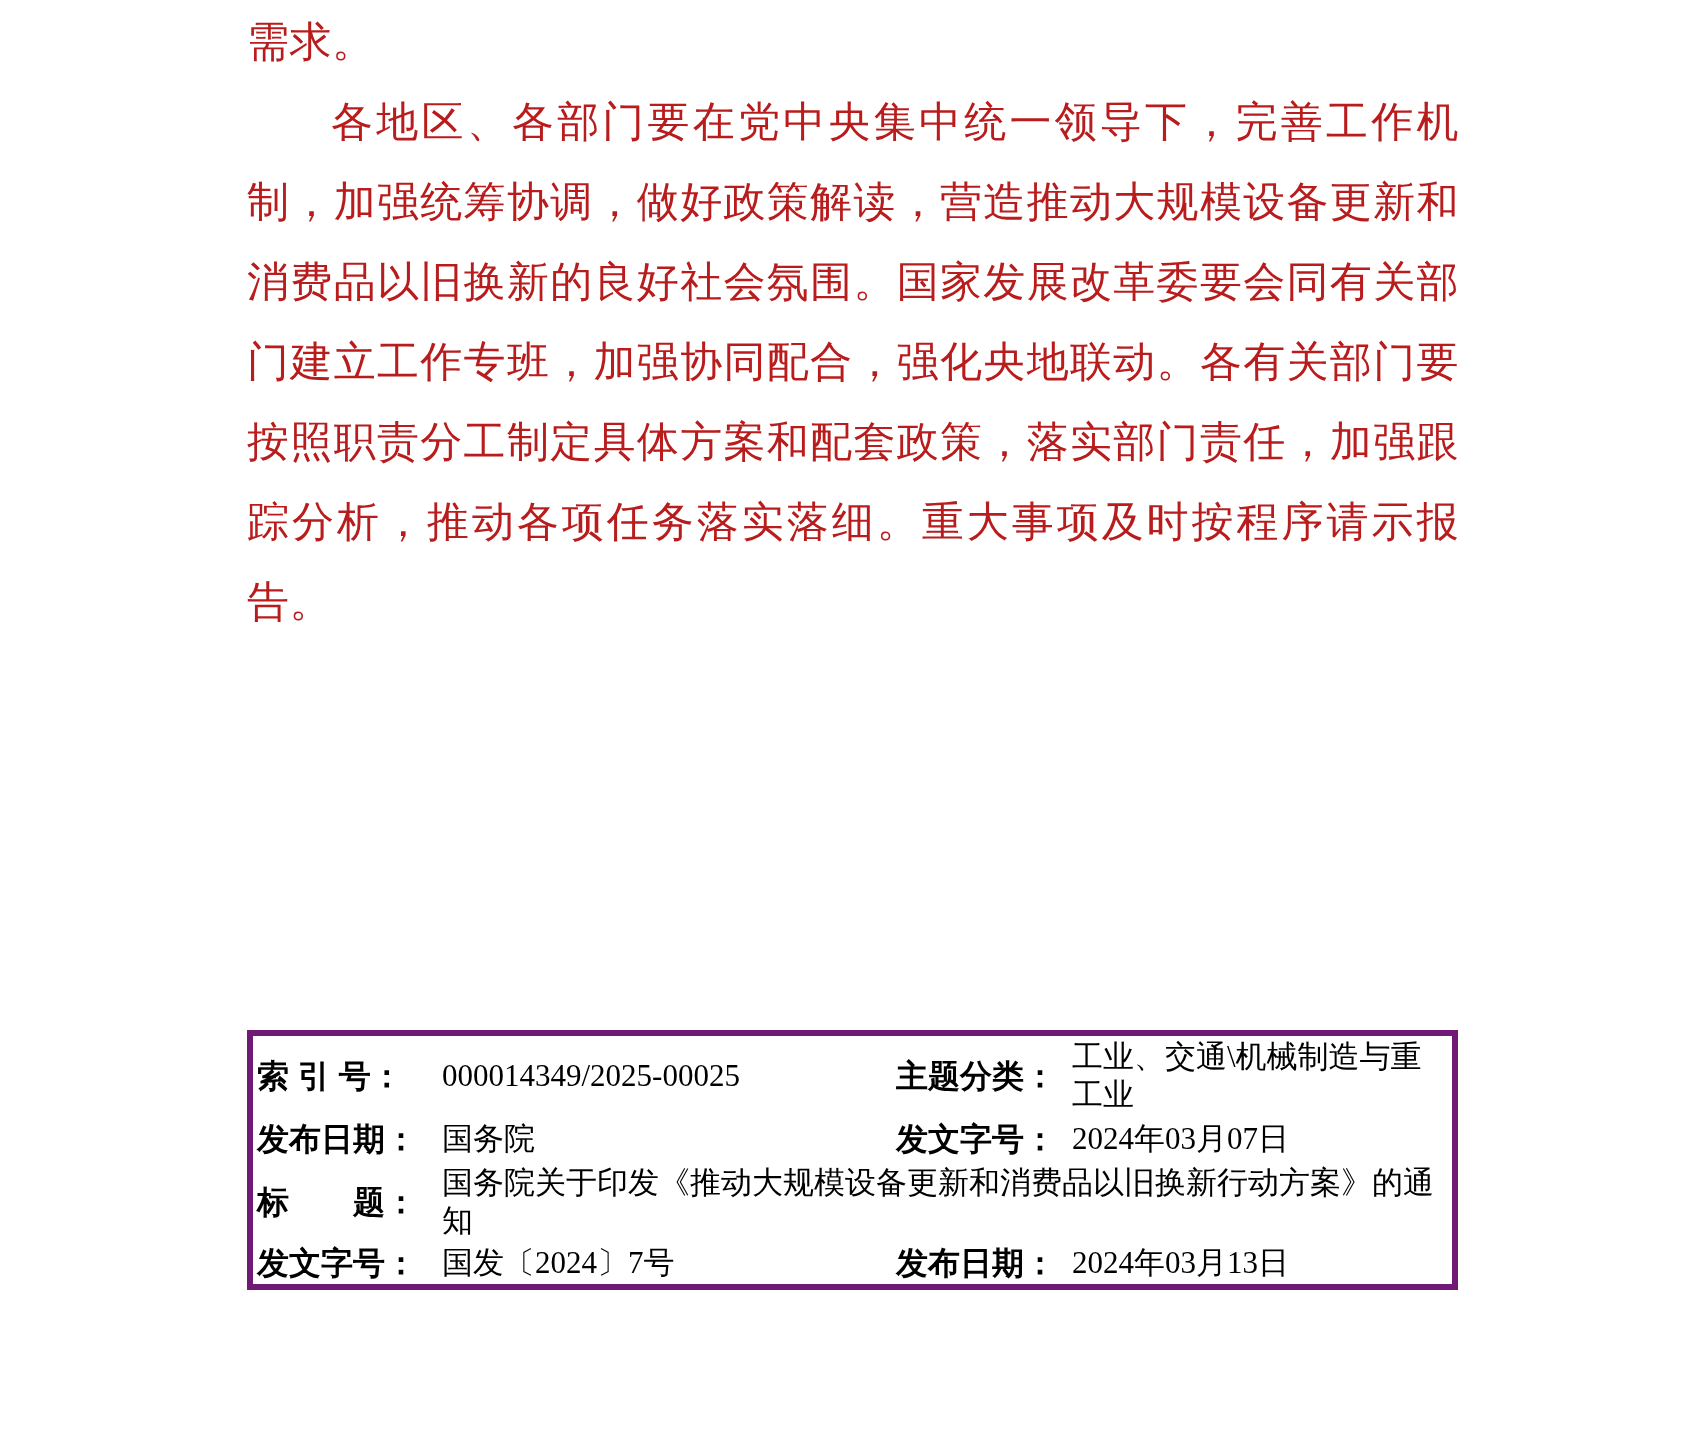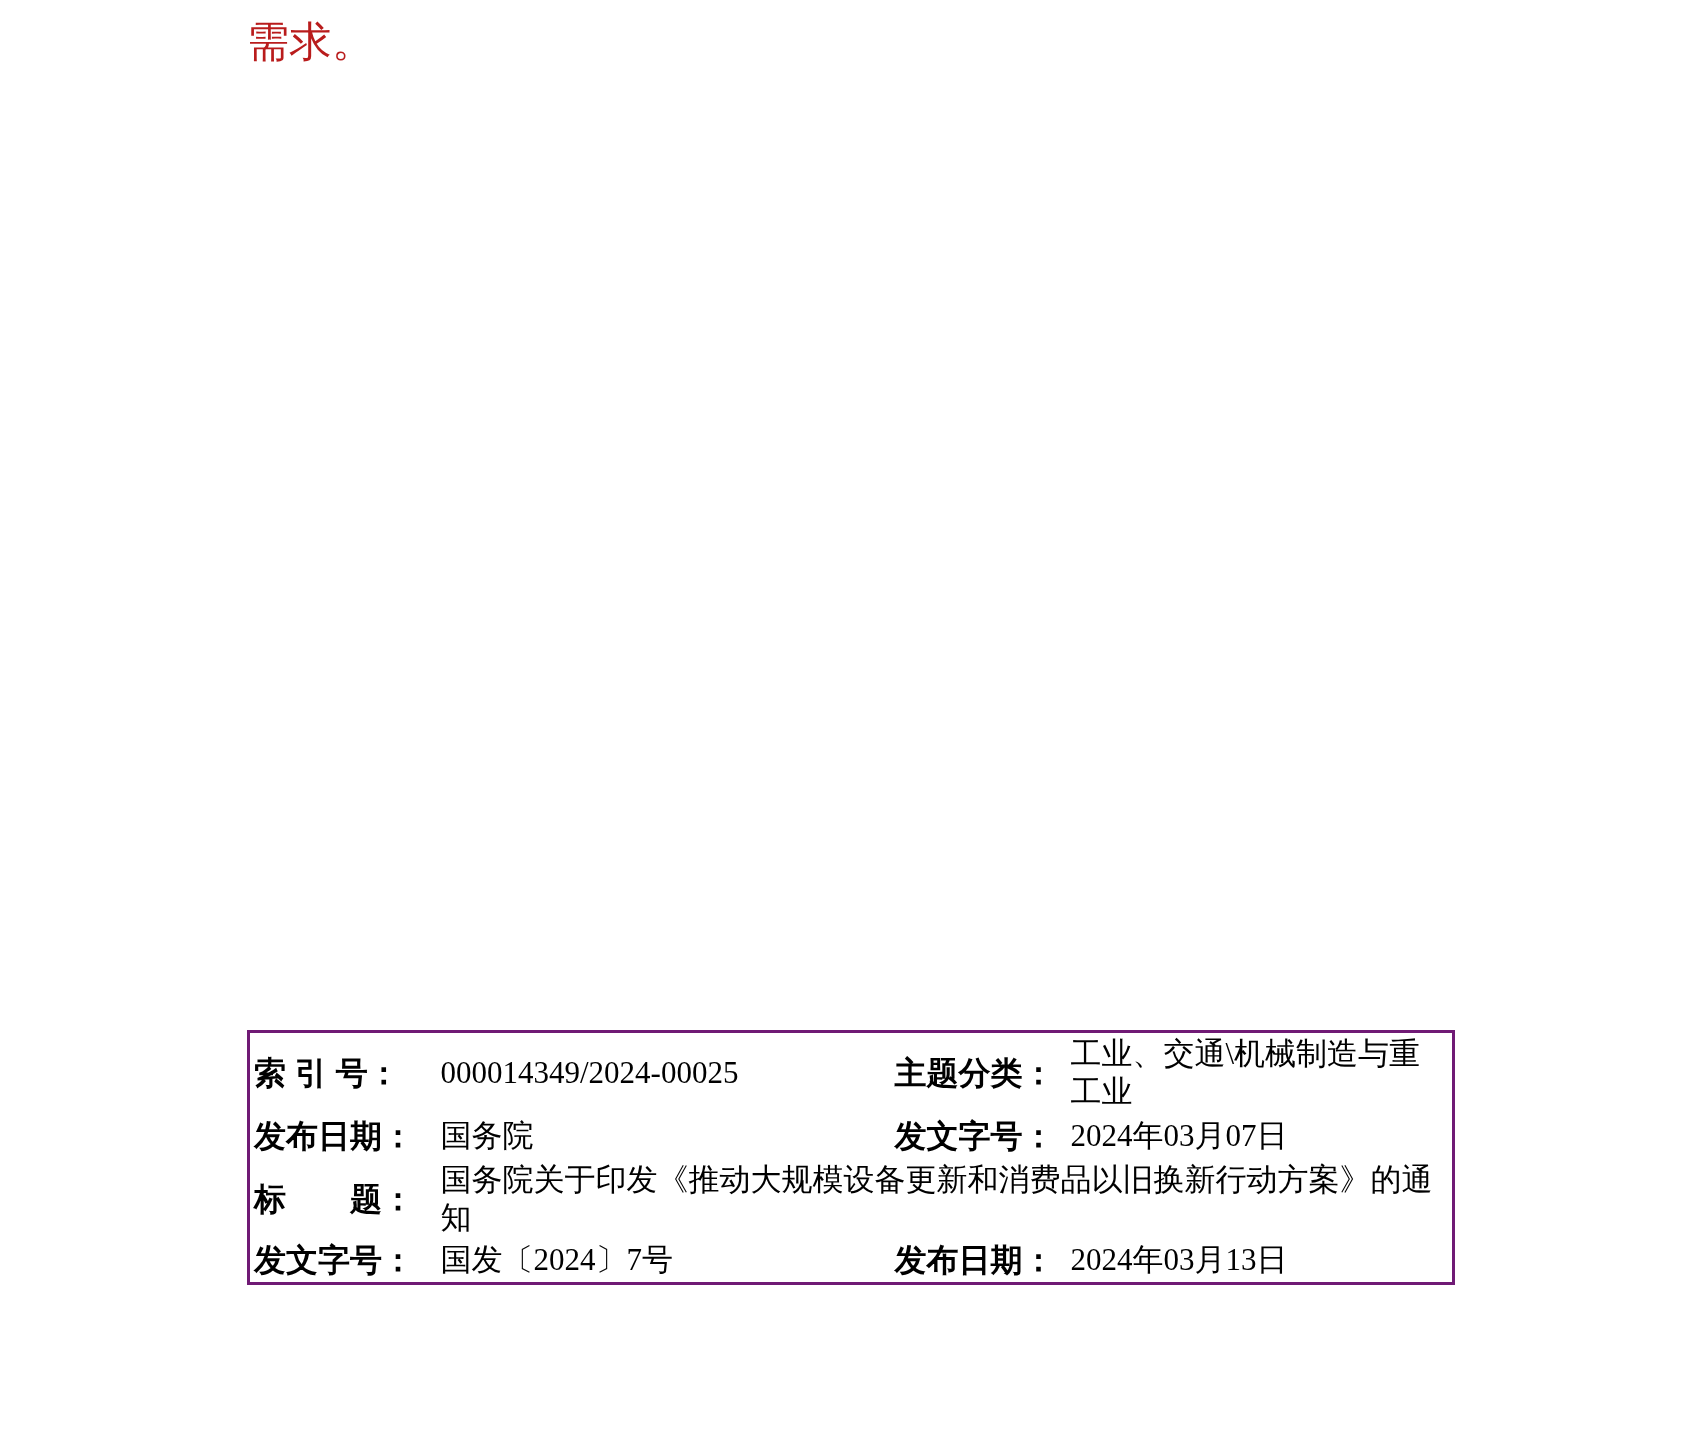--- a/index.html
+++ b/index.html
@@ -37,21 +37,21 @@
   .para--indent {
     text-indent: 2em;
   }
   table.meta {
     position: absolute;
     left: 247px;
     top: 1030px;
     width: 1205px;
     border-collapse: collapse;
     table-layout: fixed;
-    border: 3px solid #701a75;
+    border: 6px solid #701a75;
     font-size: 31px;
     color: #000000;
   }
   table.meta td {
     vertical-align: middle;
     padding: 2px 4px;
     line-height: 38px;
     overflow: hidden;
   }
   td.lbl {
@@ -73,33 +73,34 @@
   tr.r3 { height: 80px; }
   tr.r4 { height: 44px; margin-left: 12px; }
 </style>
 </head>
 <body>
 
 <div class="page">
 
   <div class="doc-body">
     <p class="para">需求。</p>
+    <p class="para para--indent">各地区、各部门要在党中央集中统一领导下，完善工作机制，加强统筹协调，做好政策解读，营造推动大规模设备更新和消费品以旧换新的良好社会氛围。国家发展改革委要会同有关部门建立工作专班，加强协同配合，强化央地联动。各有关部门要按照职责分工制定具体方案和配套政策，落实部门责任，加强跟踪分析，推动各项任务落实落细。重大事项及时按程序请示报告。</p>
   </div>
 
   <table class="meta">
     <colgroup>
       <col style="width:188px">
       <col style="width:454px">
       <col style="width:176px">
       <col style="width:387px">
     </colgroup>
     <tbody>
       <tr class="r1">
         <td class="lbl">索 引 号：</td>
-        <td class="val">000014349/2024-00025</td>
+        <td class="val">000014349/2025-00025</td>
         <td class="lbl">主题分类：</td>
         <td class="val val-tight">工业、交通\机械制造与重工业</td>
       </tr>
       <tr class="r2">
         <td class="lbl">发布日期：</td>
         <td class="val">国务院</td>
         <td class="lbl">发文字号：</td>
         <td class="val">2024年03月07日</td>
       </tr>
       <tr class="r3">

